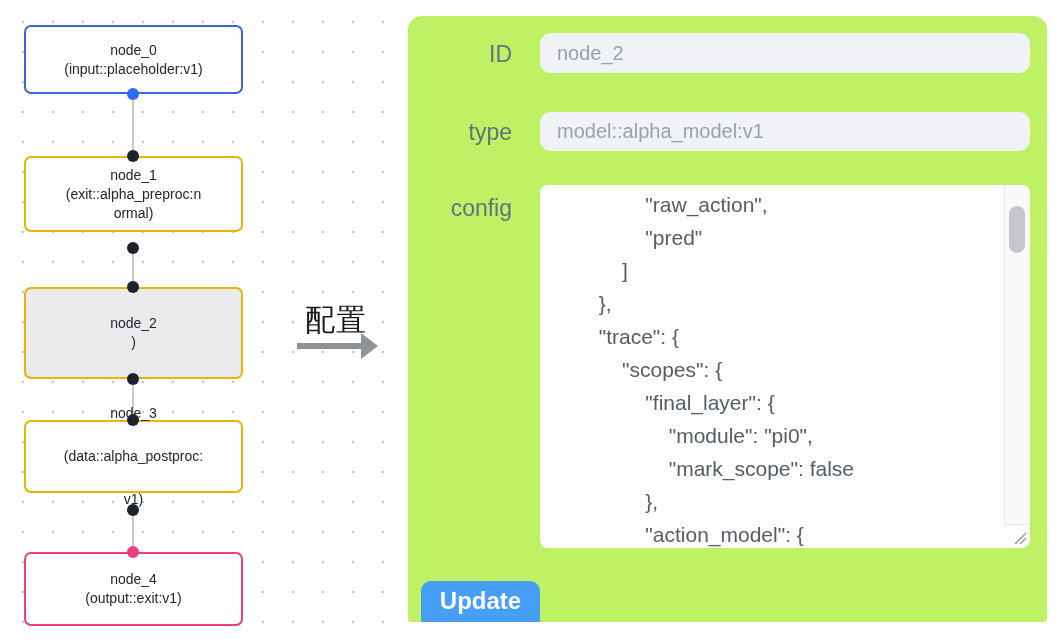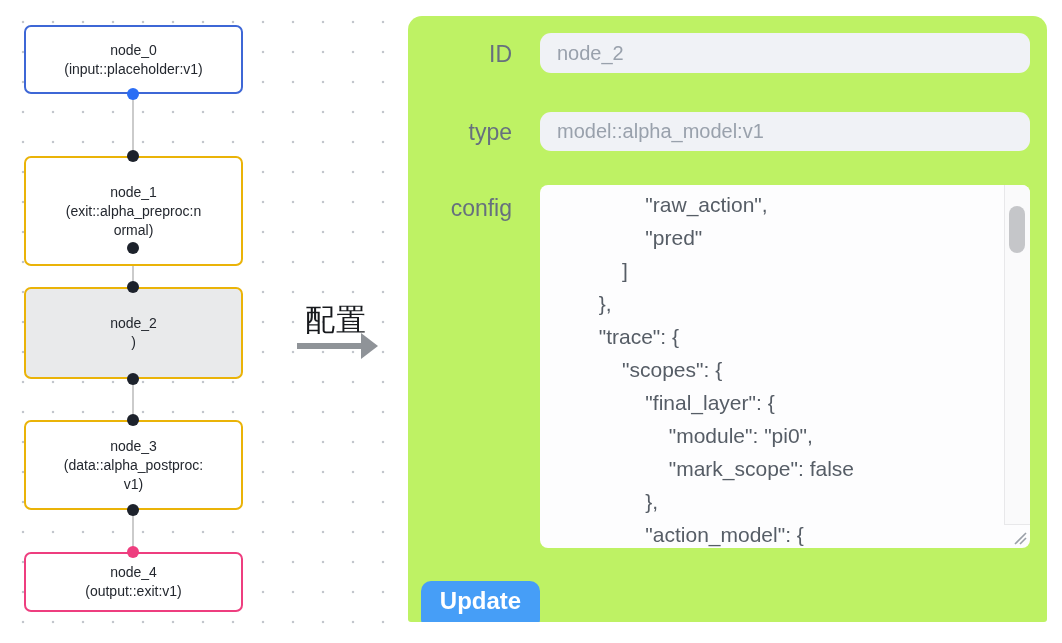--- a/index.html
+++ b/index.html
@@ -197,35 +197,35 @@
 
   <div class="edge" style="top:95px;height:62px;"></div>
   <div class="edge" style="top:249px;height:39px;"></div>
   <div class="edge" style="top:380px;height:41px;"></div>
   <div class="edge" style="top:511px;height:42px;"></div>
 
   <div class="node v-input" style="top:25px;height:69px;">
     <span class="nline">node_0</span>
     <span class="nline">(input::placeholder:v1)</span>
   </div>
-  <div class="node" style="top:156px;height:110px;">
+  <div class="node" style="top:156px;height:76px;">
     <span class="nline">node_1</span>
     <span class="nline">(exit::alpha_preproc:n</span>
     <span class="nline">ormal)</span>
   </div>
   <div class="node v-selected" style="top:287px;height:92px;">
     <span class="nline">node_2</span>
     <span class="nline">)</span>
   </div>
-  <div class="node" style="top:420px;height:90px;">
+  <div class="node" style="top:420px;height:73px;gap:24px;">
     <span class="nline">node_3</span>
     <span class="nline">(data::alpha_postproc:</span>
     <span class="nline">v1)</span>
   </div>
-  <div class="node v-output" style="top:552px;height:60px;align-items:center;">
+  <div class="node v-output" style="top:552px;height:74px;align-items:center;">
     <span class="nline">node_4</span>
     <span class="nline">(output::exit:v1)</span>
   </div>
 
   <div class="port p-blue" style="top:88px;"></div>
   <div class="port" style="top:150px;"></div>
   <div class="port" style="top:242px;"></div>
   <div class="port" style="top:281px;"></div>
   <div class="port" style="top:373px;"></div>
   <div class="port" style="top:414px;"></div>

